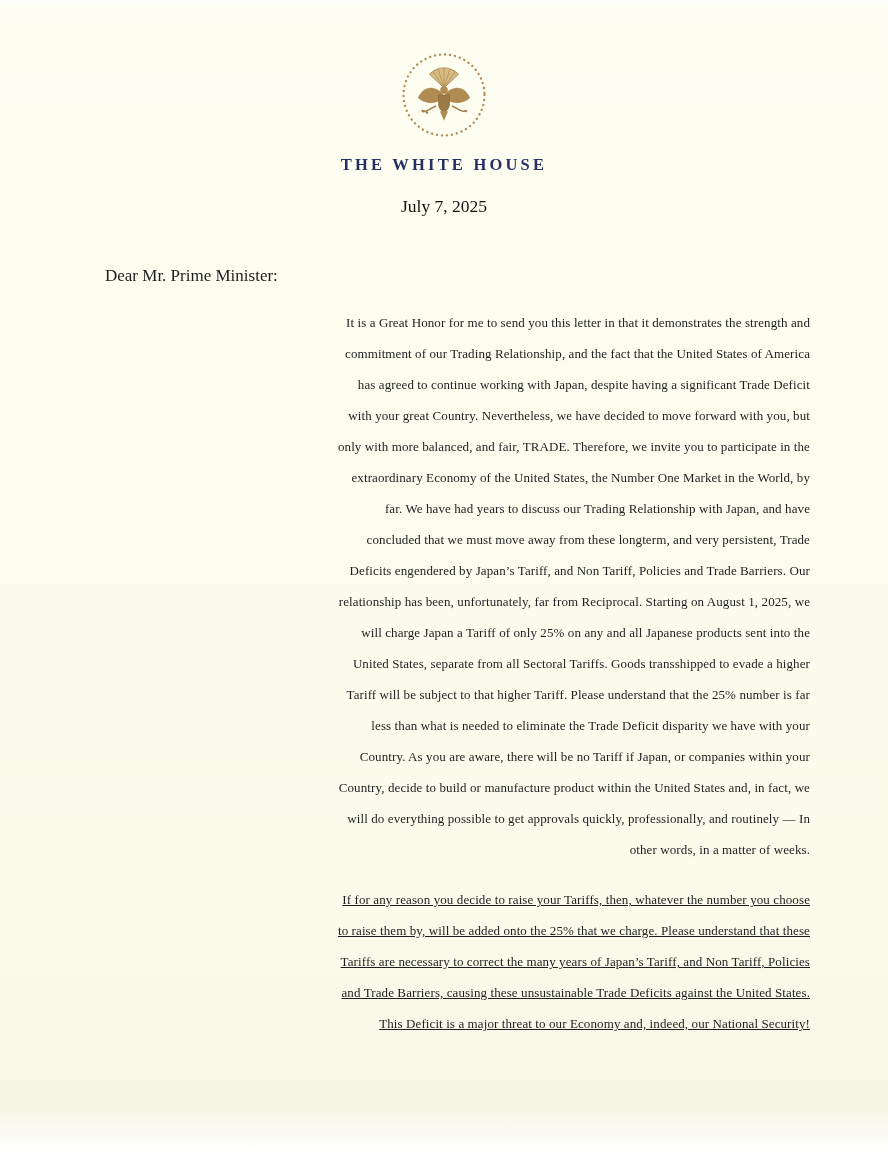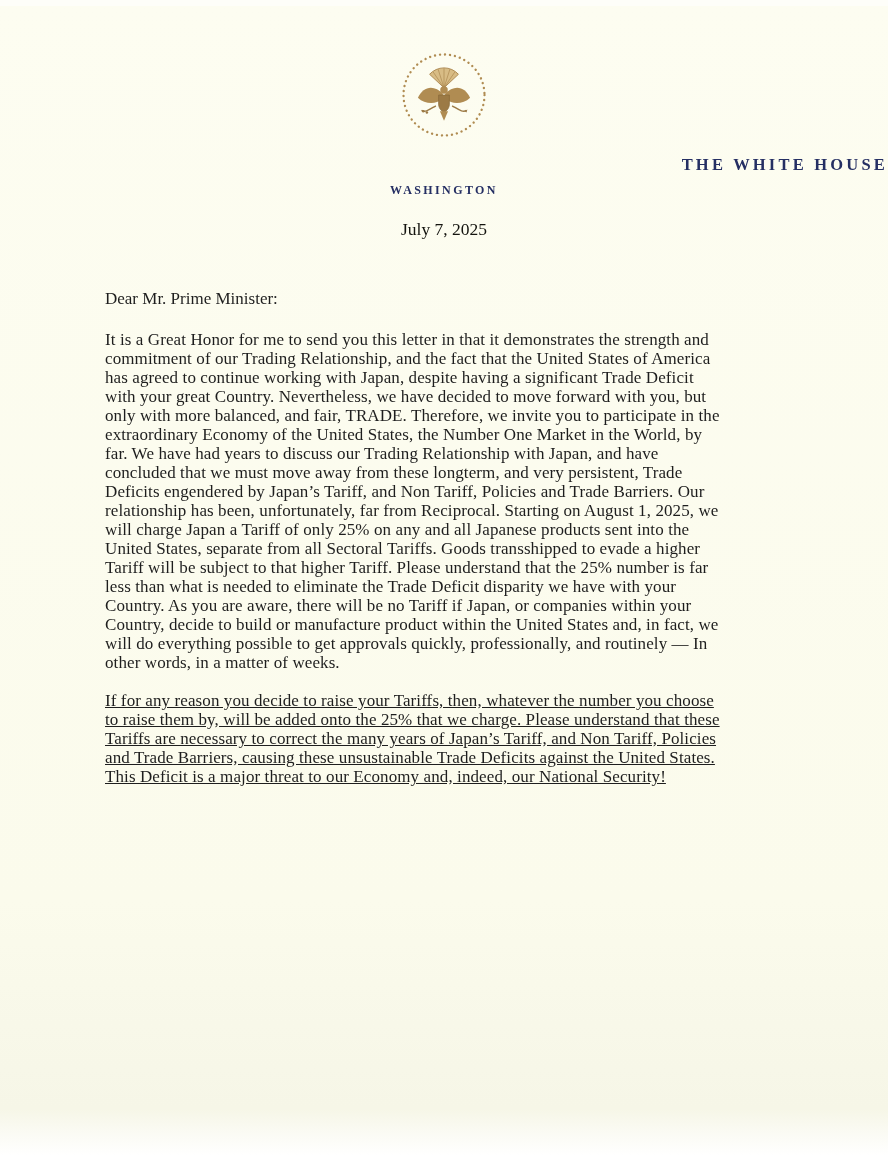--- a/index.html
+++ b/index.html
@@ -21,21 +21,20 @@
   }
   .letterhead { padding-top: 50px; text-align: center; }
   .seal-wrap { width: 90px; height: 90px; margin: 0 auto; }
   .seal-wrap svg { display: block; }
   .wh-title {
     margin-top: 15px;
     font-size: 16.5px;
     font-weight: bold;
     letter-spacing: 3.2px;
     color: #252f63;
-    text-align: right;
   }
   .wh-sub {
     margin-top: 8px;
     font-size: 12px;
     font-weight: bold;
     letter-spacing: 2.4px;
     color: #252f63;
   }
   .date-line {
     margin-top: 21px;
@@ -49,23 +48,24 @@
     margin-top: 42px;
     font-size: 17px;
     line-height: 21.5px;
   }
   .salutation {
     margin-top: 48px;
     font-size: 17px;
     line-height: 21px;
   }
   .body-para {
-    font-size: 17px;
-    line-height: 19px;
+    font-size: 13px;
+    line-height: 31px;
     letter-spacing: 0.1px;
+    text-align: right;
   }
   .para-1 { margin-top: 21px; }
   .para-2 { margin-top: 19px; text-decoration: underline; }
 </style>
 </head>
 <body>
 
 <div class="page">
 
   <div class="letterhead">
@@ -93,21 +93,20 @@
         <path d="M45.5 68 L50 78.5 L54.5 68 Z" fill="#b08c52"></path>
 
         <path d="M41 62 C34 66 29 70 25 67" stroke="#9c7a45" stroke-width="1.6" fill="none"></path>
         <path d="M59 62 C66 66 71 70 75 67" stroke="#9c7a45" stroke-width="1.6" fill="none"></path>
         <circle cx="27" cy="68" r="1.4" fill="#9c7a45"></circle>
         <circle cx="31" cy="69.5" r="1.4" fill="#9c7a45"></circle>
         <path d="M73 68 l3 -2 l-1 3.5 Z" fill="#9c7a45"></path>
       </svg>
     </div>
     <div class="wh-title">THE WHITE HOUSE</div>
-    <div class="wh-sub">WASHINGTON</div>
   </div>
 
   <div class="date-line">July 7, 2025</div>
 
   <div class="content">
 
 
     <div class="salutation">Dear Mr. Prime Minister:</div>
 
     <div class="body-para para-1 lines">It is a Great Honor for me to send you this letter in that it demonstrates the strength and

